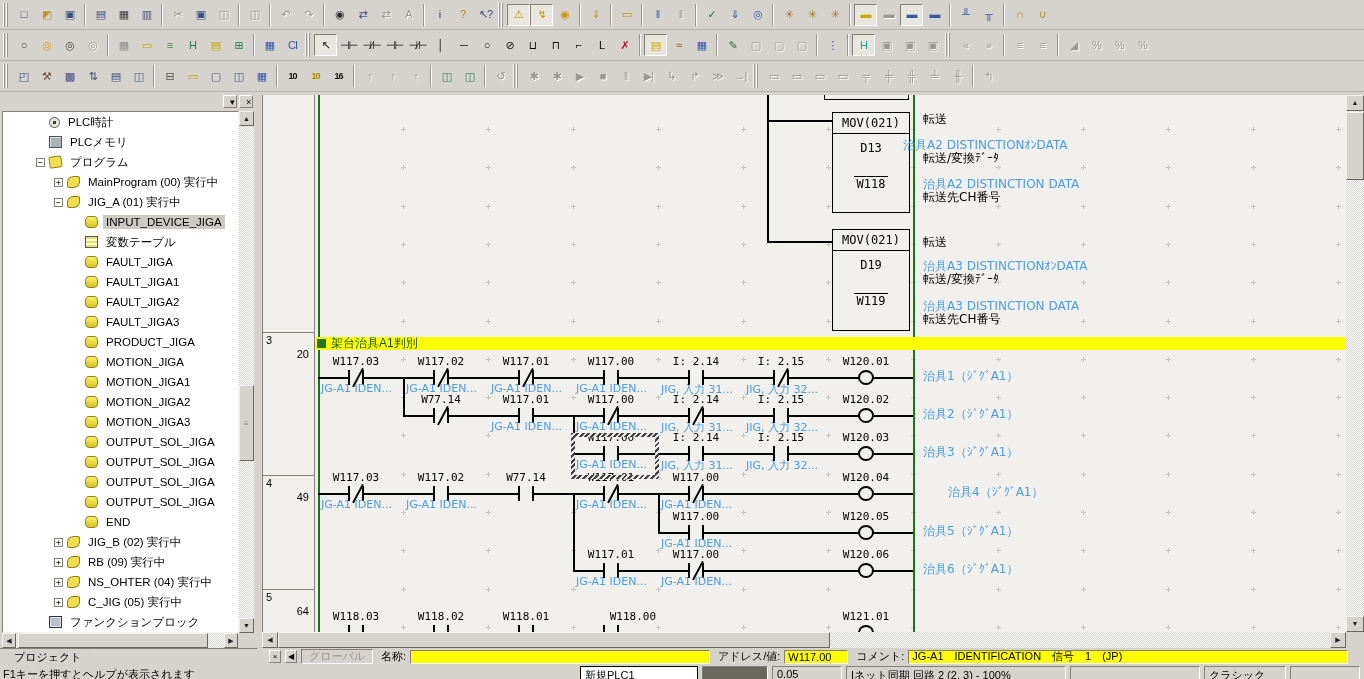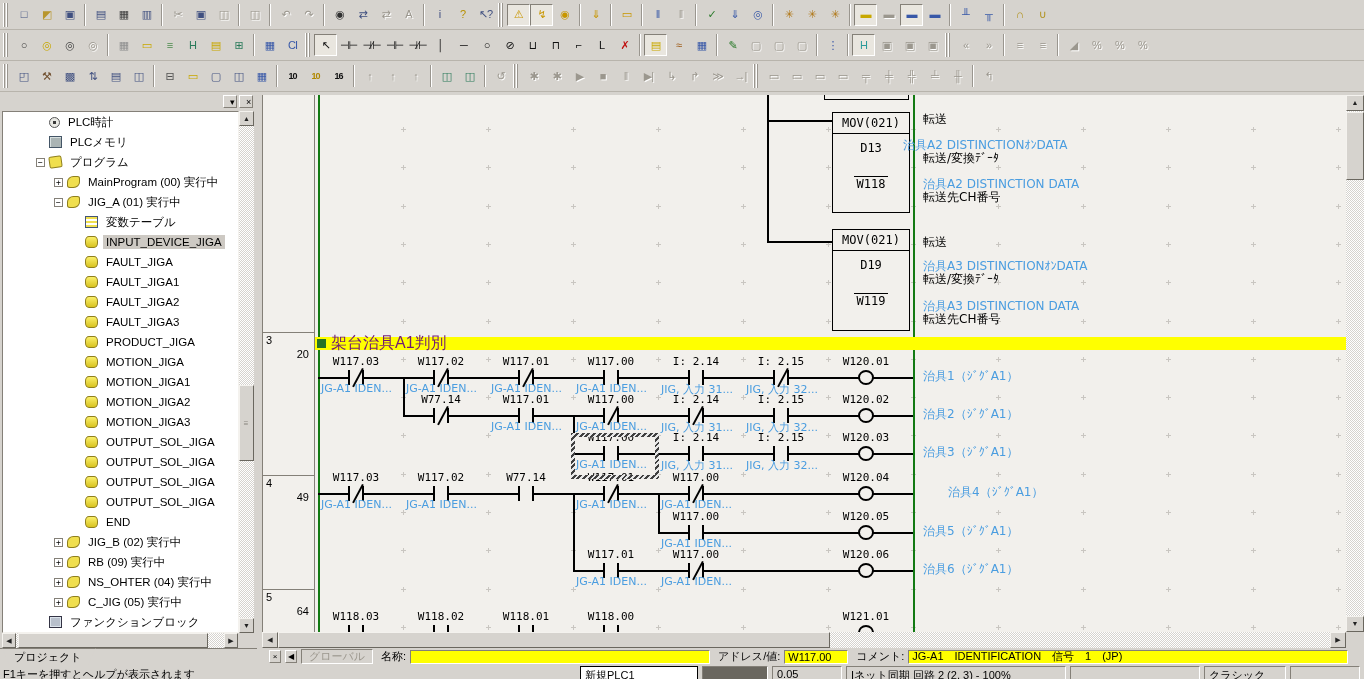--- a/index.html
+++ b/index.html
@@ -67,21 +67,21 @@
   .lad-com.blk{color:#000}
   .contact{border-left:2px solid #000;border-right:2px solid #000;background:#f2f0ec}
   .slash{position:absolute;left:7px;top:-3px;width:1.5px;height:21px;background:#000;transform:rotate(28deg)}
   .coil{border:2px solid #000;border-radius:50%;background:#f2f0ec}
   .mov{border:1.5px solid #000;background:#f2f0ec}
   .mov .t{border-bottom:1px solid #000;text-align:center;font:12px/20px "DejaVu Sans Mono",monospace;height:20px}
   .mov .o{text-align:center;font:12px "DejaVu Sans Mono",monospace;position:absolute;width:100%}
   .mov .o span.ovl{border-top:1px solid #000;padding:0 3px}
   .rung-head{background:#ffff00;height:13px;display:flex;align-items:center}
   .rung-head .sq{width:9px;height:9px;background:#267326;margin:0 5px 0 2px;flex:none}
-  .rung-head .tx{font-size:16px;color:#701a75;white-space:nowrap}
+  .rung-head .tx{font-size:12px;color:#14532d;white-space:nowrap}
   .rnum{font-size:11px;color:#000}
   .marquee{border:4px solid;border-image:repeating-linear-gradient(135deg,#404040 0 2px,#e8e8e8 2px 4px) 4;background:transparent}
   
   #proj-tab{position:absolute;left:2px;top:648px;height:16px;padding:1px 14px 0 12px;background:#d6d3ce;
     clip-path:polygon(0 0,100% 0,calc(100% - 8px) 100%,8px 100%);font-size:11px;
     border-top:1px solid #848078}
   #tab-strip-line{position:absolute;left:0;top:648px;width:257px;height:1px;background:#848078}
   #watch-bar{position:absolute;left:257px;top:648px;width:1107px;height:17px;display:flex;align-items:center;
     gap:4px;padding-left:12px;box-sizing:border-box;background:#d6d3ce;font-size:11px}
   .wb-btn{width:12px;height:13px;flex:none;font-size:8px;line-height:11px;text-align:center;
@@ -545,26 +545,26 @@
         <span class="exp">+</span>
         <span class="tic program"></span>
         <span class="tree-label">MainProgram (00) 実行中</span>
       </div>
       <div class="tree-row" style="padding-left: 51px;">
         <span class="exp">−</span>
         <span class="tic program"></span>
         <span class="tree-label">JIG_A (01) 実行中</span>
       </div>
       <div class="tree-row" style="padding-left: 82px;">
+        <span class="tic section"></span>
+        <span class="tree-label sel">INPUT_DEVICE_JIGA</span>
+      </div>
+      <div class="tree-row" style="padding-left: 82px;">
         <span class="tic vartable"></span>
         <span class="tree-label">変数テーブル</span>
-      </div>
-      <div class="tree-row" style="padding-left: 82px;">
-        <span class="tic section"></span>
-        <span class="tree-label sel">INPUT_DEVICE_JIGA</span>
       </div>
       <div class="tree-row" style="padding-left: 82px;">
         <span class="tic section"></span>
         <span class="tree-label">FAULT_JIGA</span>
       </div>
       <div class="tree-row" style="padding-left: 82px;">
         <span class="tic section"></span>
         <span class="tree-label">FAULT_JIGA1</span>
       </div>
       <div class="tree-row" style="padding-left: 82px;">
@@ -980,21 +980,21 @@
     <div class="lad-lbl" style="position: absolute; left: 398px; top: 480px;">JG-A1 IDEN...</div>
     <div class="lad-addr" style="position: absolute; left: 558px; top: 453px; width: 90px; height: 13px;">W120.06</div>
     <div class="coil" style="position: absolute; left: 595px; top: 468px; width: 16px; height: 15px;"></div>
     <div class="lad-com" style="position: absolute; left: 660px; top: 466px;">治具6（ｼﾞｸﾞA1）</div>
     <div class="lad-addr" style="position: absolute; left: 48px; top: 515px; width: 90px; height: 13px;">W118.03</div>
     <div class="contact" style="position: absolute; left: 85px; top: 530px; width: 16px; height: 15px;"></div>
     <div class="lad-addr" style="position: absolute; left: 133px; top: 515px; width: 90px; height: 13px;">W118.02</div>
     <div class="contact" style="position: absolute; left: 170px; top: 530px; width: 16px; height: 15px;"></div>
     <div class="lad-addr" style="position: absolute; left: 218px; top: 515px; width: 90px; height: 13px;">W118.01</div>
     <div class="contact" style="position: absolute; left: 255px; top: 530px; width: 16px; height: 15px;"></div>
-    <div class="lad-addr" style="position: absolute; left: 303px; top: 515px; width: 90px; height: 13px;">W118.00</div>
+    <div class="lad-addr" style="position: absolute; left: 303px; top: 515px; width: 90px; height: 13px; text-align: right;">W118.00</div>
     <div class="contact" style="position: absolute; left: 340px; top: 530px; width: 16px; height: 15px;"></div>
     <div class="lad-addr" style="position: absolute; left: 558px; top: 515px; width: 90px; height: 13px;">W121.01</div>
     <div class="coil" style="position: absolute; left: 595px; top: 530px; width: 16px; height: 15px;"></div>
     <div class="marquee" style="position: absolute; left: 308px; top: 338px; width: 88px; height: 46px;"></div>
   </div>
 
 <div id="watch-bar">
   <button class="wb-btn">×</button>
   <button class="wb-btn">◀</button>
   <span class="wb-scope">グローバル</span>

